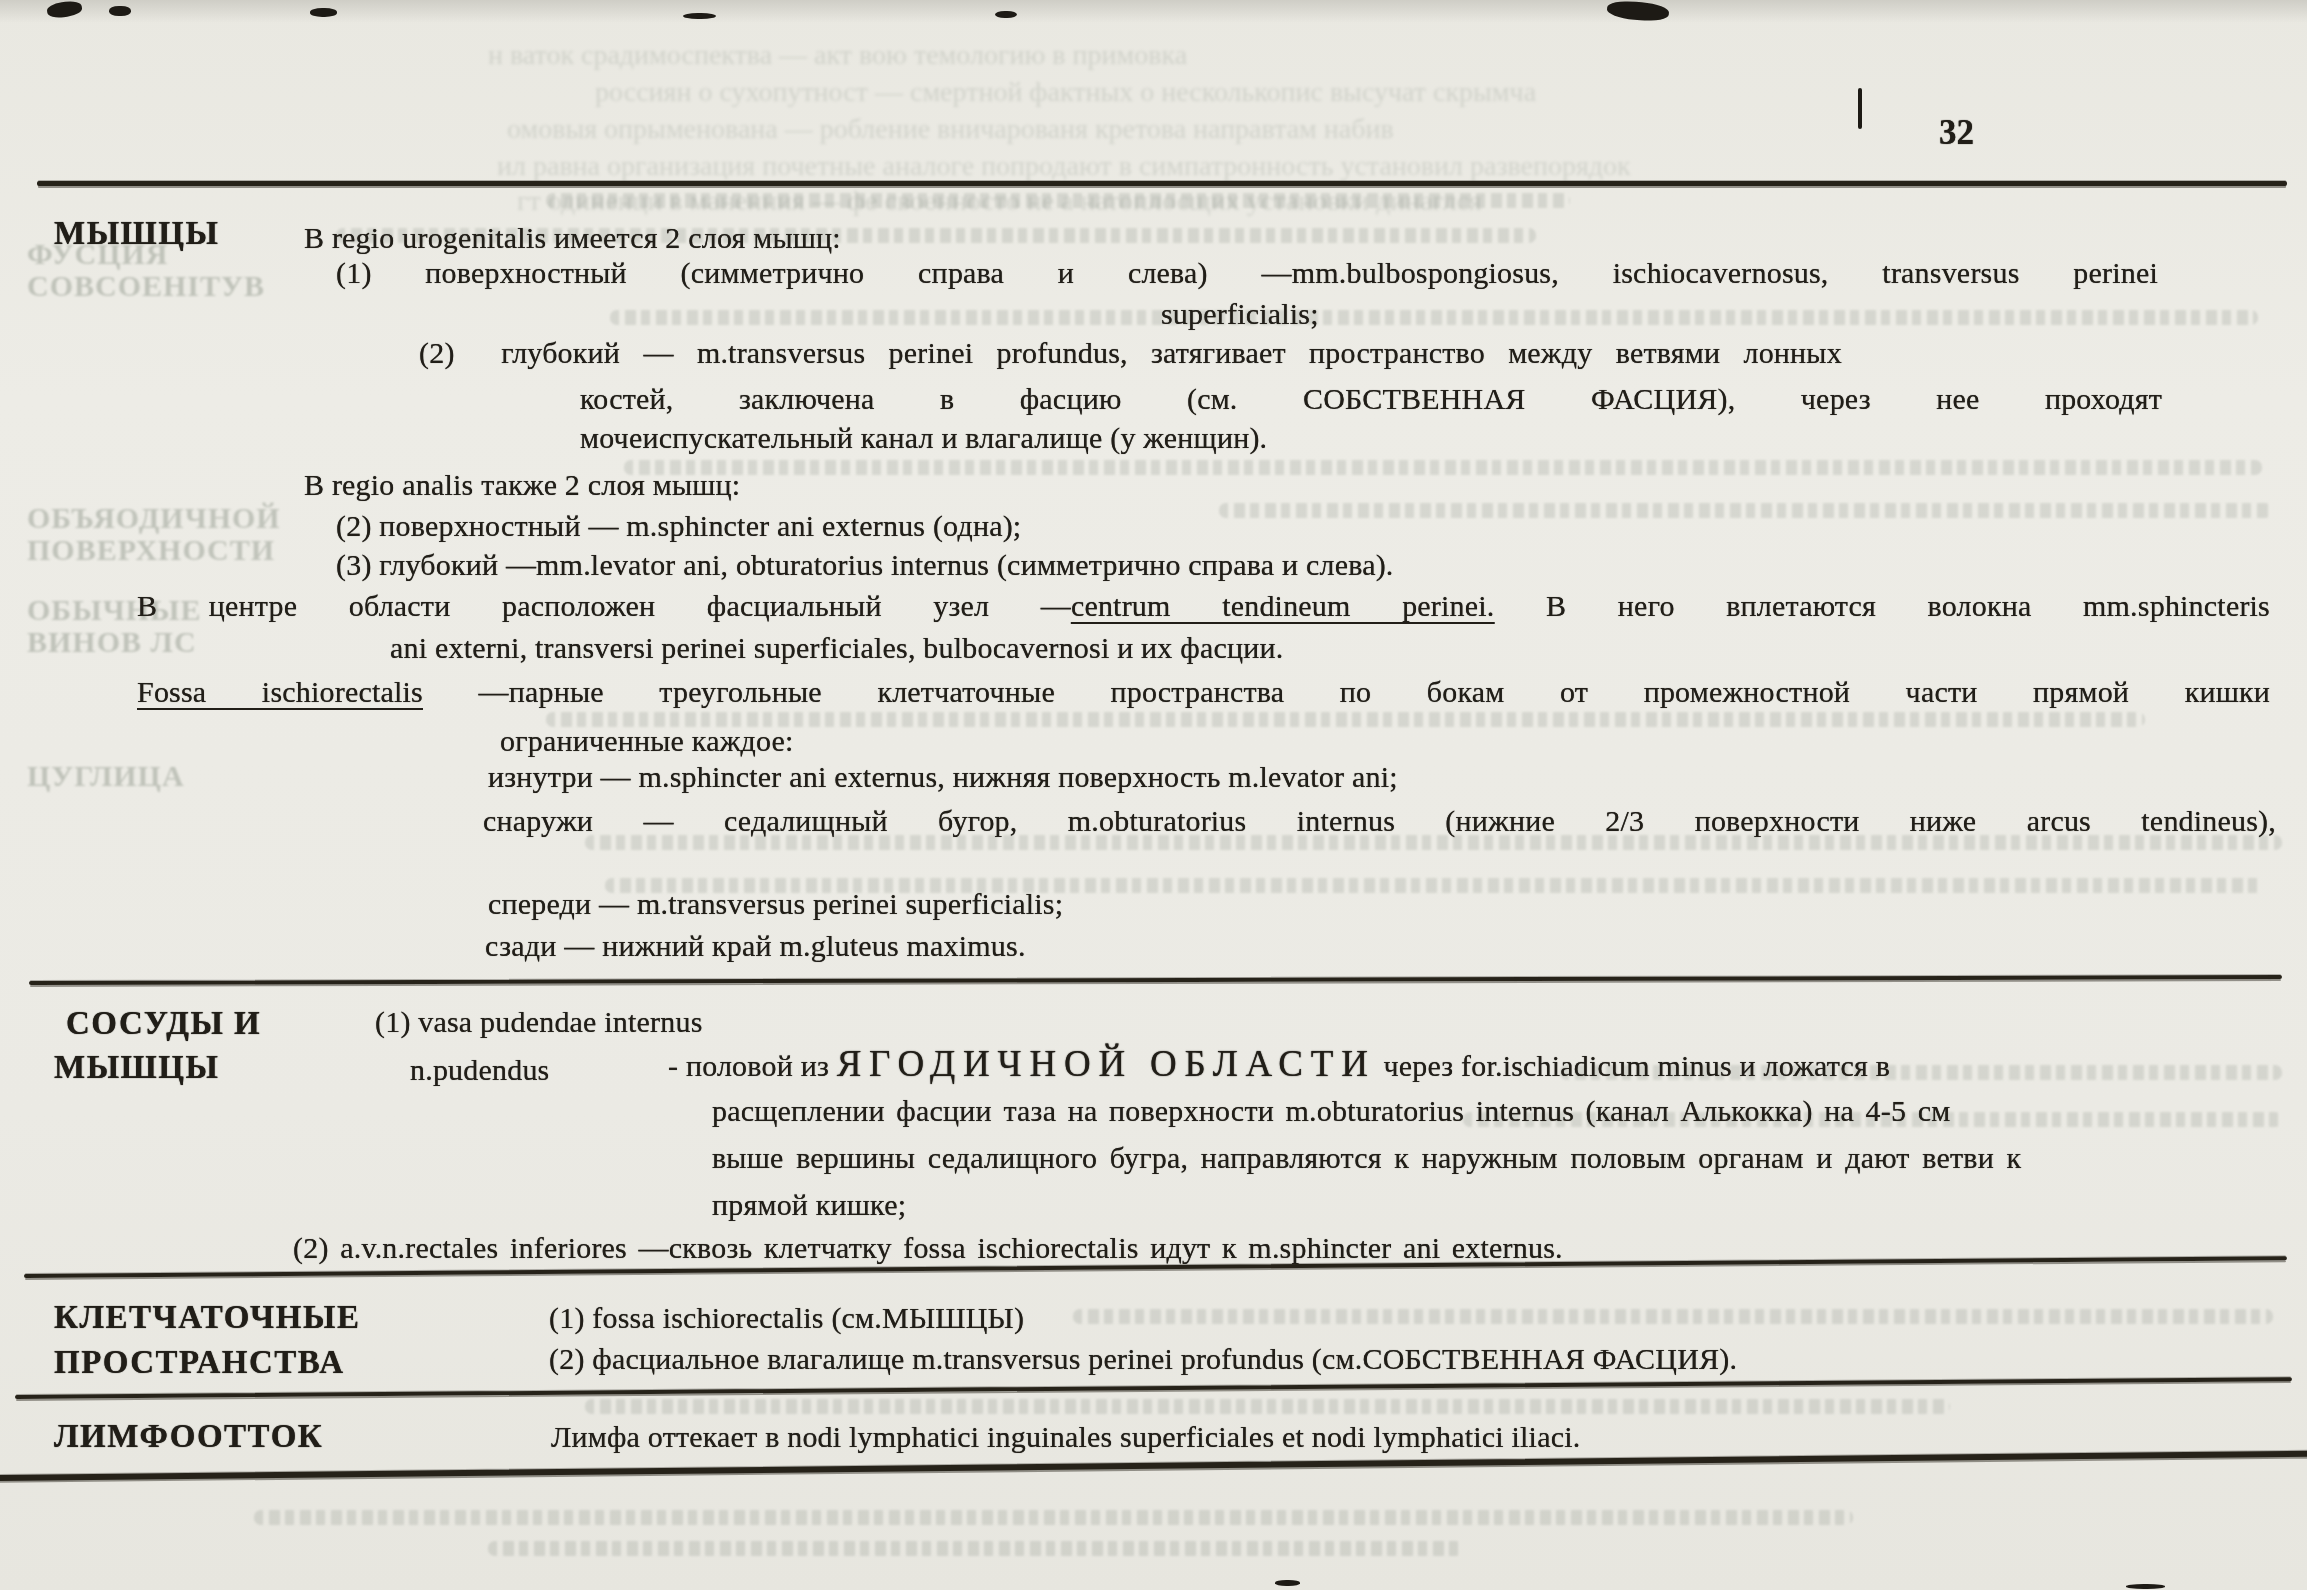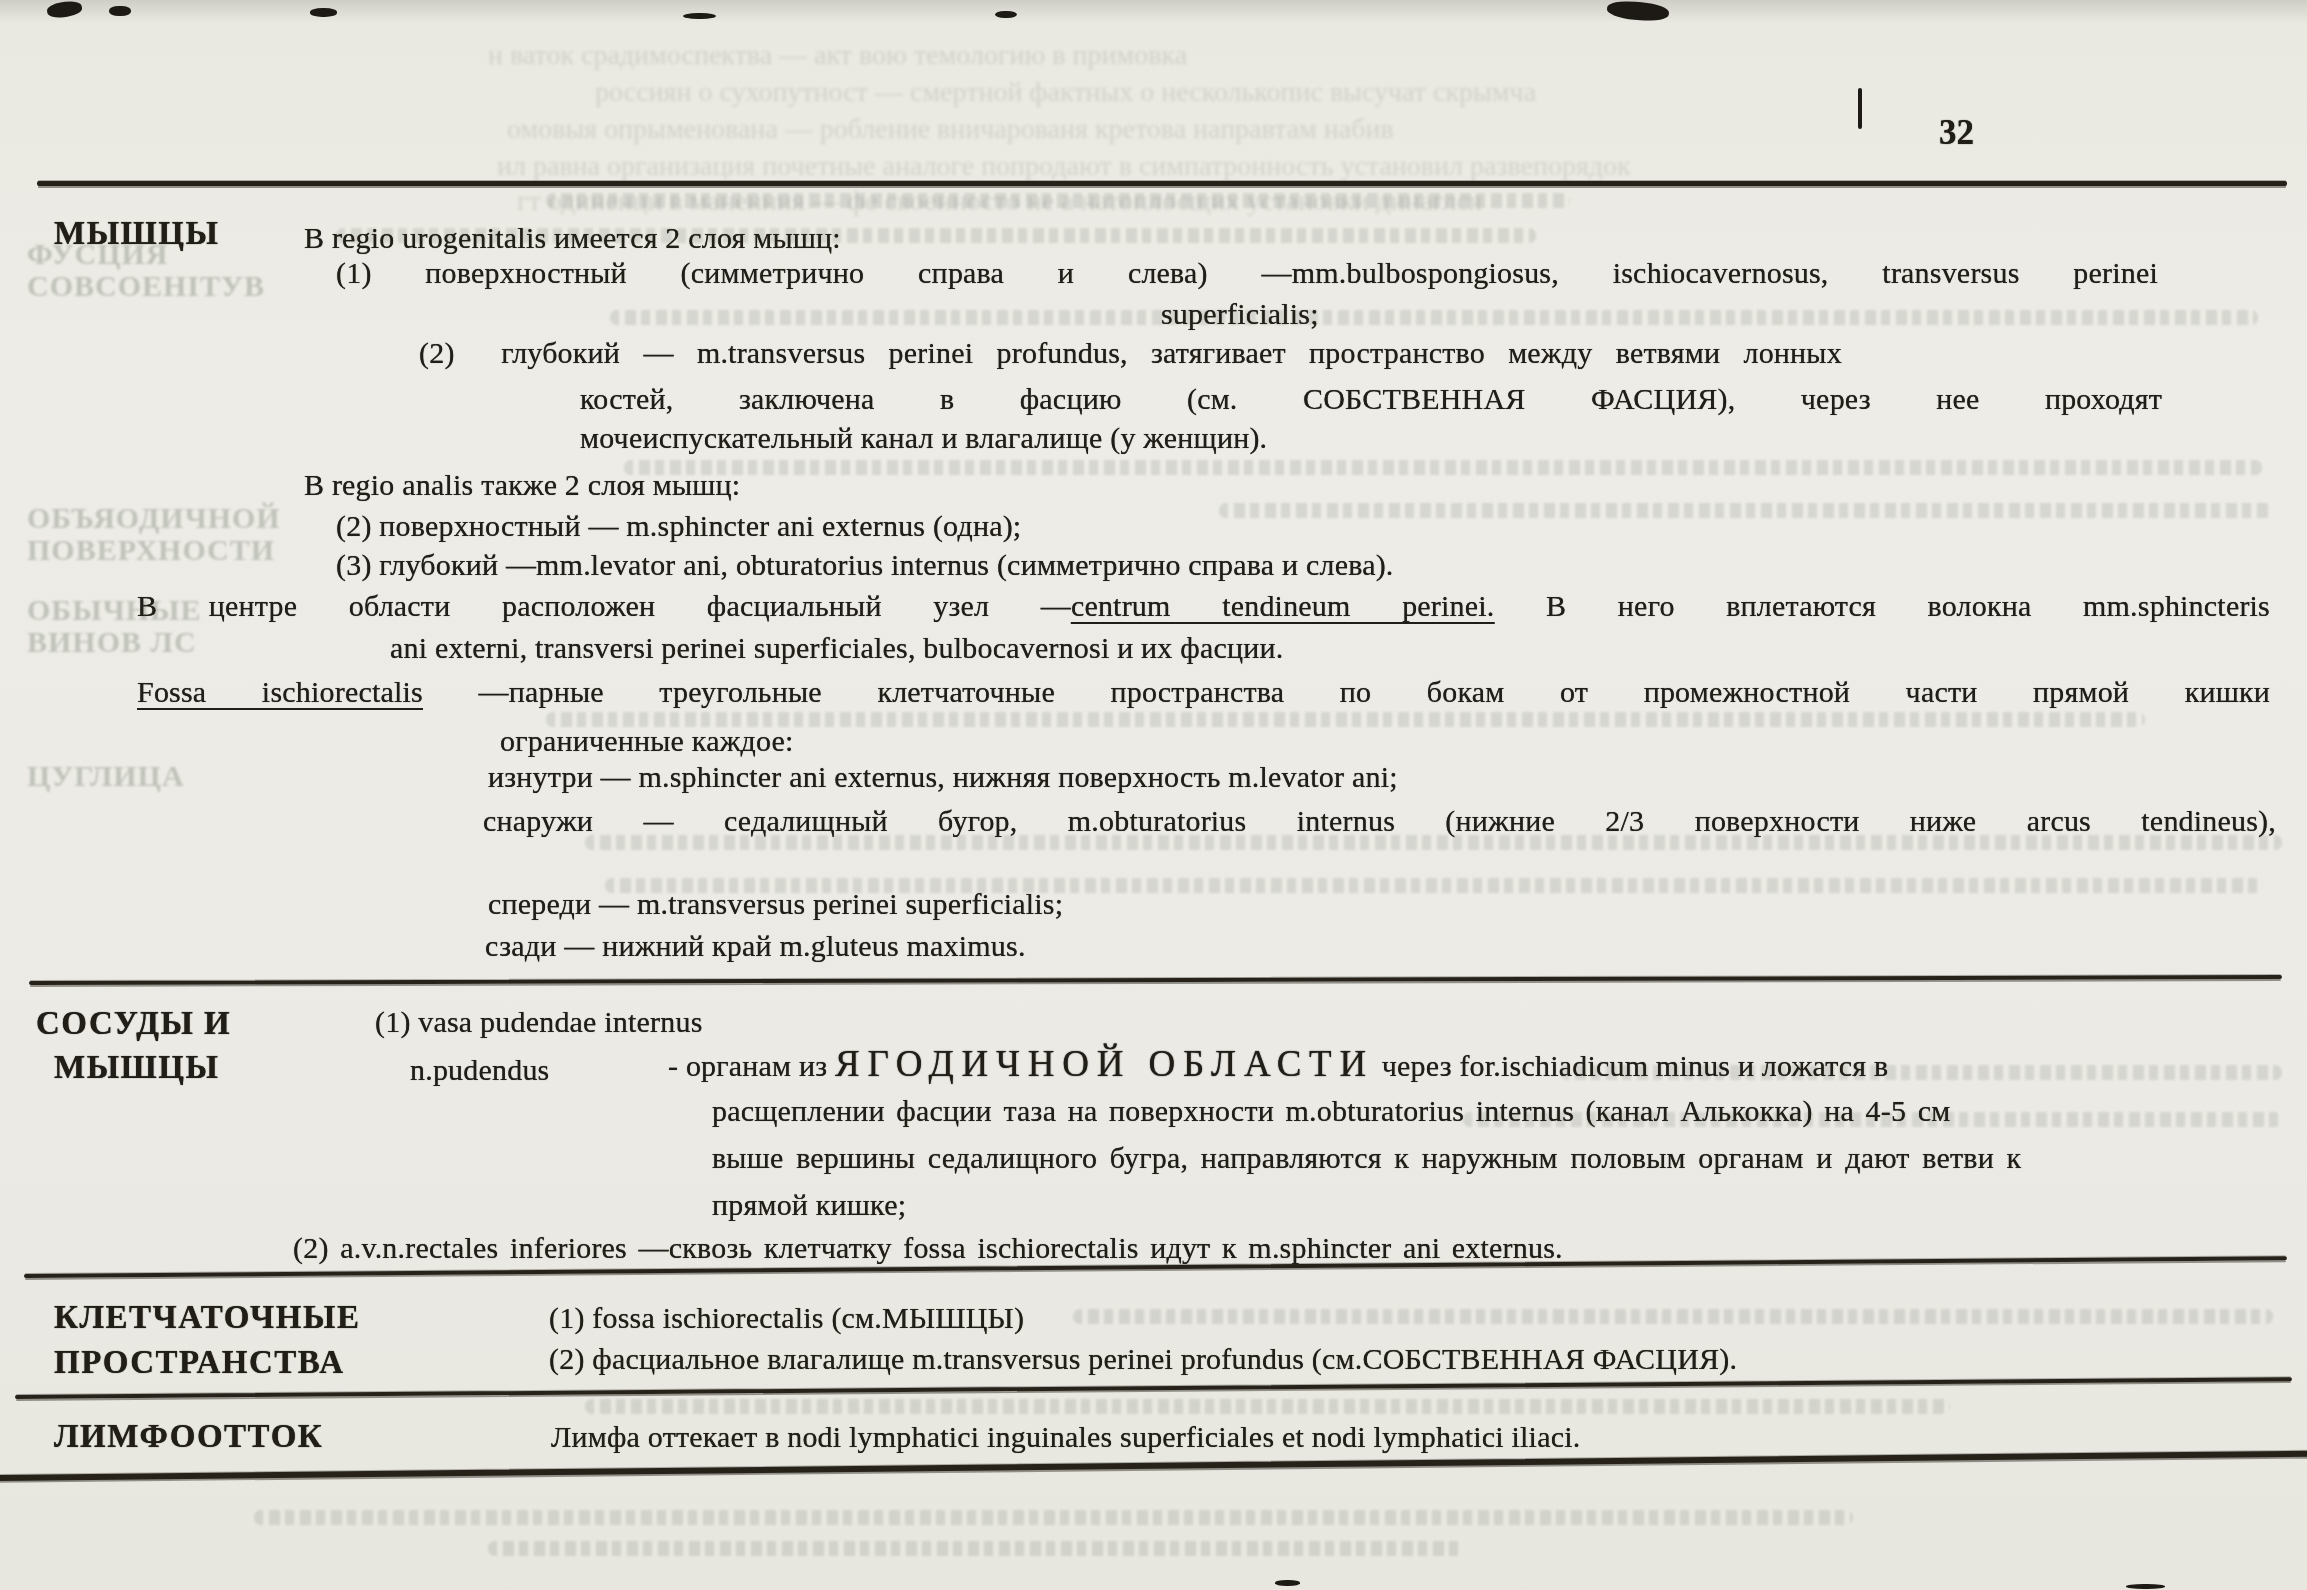--- a/index.html
+++ b/index.html
@@ -92,26 +92,26 @@
   <div class="ln" style="left:390px;top:627px">ani externi, transversi perinei superficiales, bulbocavernosi и их фасции.</div>
 
   <div class="ln just" style="left:137px;top:671px;width:2133px"><span class="ul">Fossa ischiorectalis</span><span> —парные треугольные клетчаточные пространства по бокам от промежностной части прямой кишки</span></div>
   <div class="ln" style="left:500px;top:720px">ограниченные каждое:</div>
 
   <div class="ln" style="left:488px;top:756px">изнутри — m.sphincter ani externus, нижняя поверхность m.levator ani;</div>
   <div class="ln just" style="left:483px;top:800px;width:1793px">снаружи — седалищный бугор, m.obturatorius internus (нижние 2/3 поверхности ниже arcus tendineus),</div>
   <div class="ln" style="left:488px;top:883px">спереди — m.transversus perinei superficialis;</div>
   <div class="ln" style="left:485px;top:925px">сзади — нижний край m.gluteus maximus.</div>
 
-  <div class="lbl" style="left:16px;top:1001px">СОСУДЫ И</div>
+  <div class="lbl" style="left:46px;top:1001px">СОСУДЫ И</div>
   <div class="lbl" style="left:34px;top:1045px">МЫШЦЫ</div>
 
   <div class="ln" style="left:375px;top:1001px">(1) vasa pudendae internus</div>
   <div class="ln" style="left:410px;top:1049px">n.pudendus</div>
-  <div class="ln" style="left:668px;top:1038px;line-height:51px"><span>- органам из </span><span class="big-caps">ЯГОДИЧНОЙ ОБЛАСТИ</span><span> через for.ischiadicum minus и ложатся в</span></div>
+  <div class="ln" style="left:668px;top:1038px;line-height:51px"><span>- половой из </span><span class="big-caps">ЯГОДИЧНОЙ ОБЛАСТИ</span><span> через for.ischiadicum minus и ложатся в</span></div>
   <div class="ln" style="left:712px;top:1090px;word-spacing:3.9px">расщеплении фасции таза на поверхности m.obturatorius internus (канал Алькокка) на 4-5 см</div>
   <div class="ln" style="left:712px;top:1137px;word-spacing:4.9px">выше вершины седалищного бугра, направляются к наружным половым органам и дают ветви к</div>
   <div class="ln" style="left:712px;top:1184px">прямой кишке;</div>
   <div class="ln" style="left:293px;top:1227px;word-spacing:3.9px">(2) a.v.n.rectales inferiores —сквозь клетчатку fossa ischiorectalis идут к m.sphincter ani externus.</div>
 
   <div class="lbl" style="left:34px;top:1295px">КЛЕТЧАТОЧНЫЕ</div>
   <div class="lbl" style="left:34px;top:1340px">ПРОСТРАНСТВА</div>
   <div class="ln" style="left:549px;top:1297px">(1) fossa ischiorectalis (см.МЫШЦЫ)</div>
   <div class="ln" style="left:549px;top:1338px">(2) фасциальное влагалище m.transversus perinei profundus (см.СОБСТВЕННАЯ ФАСЦИЯ).</div>
 

